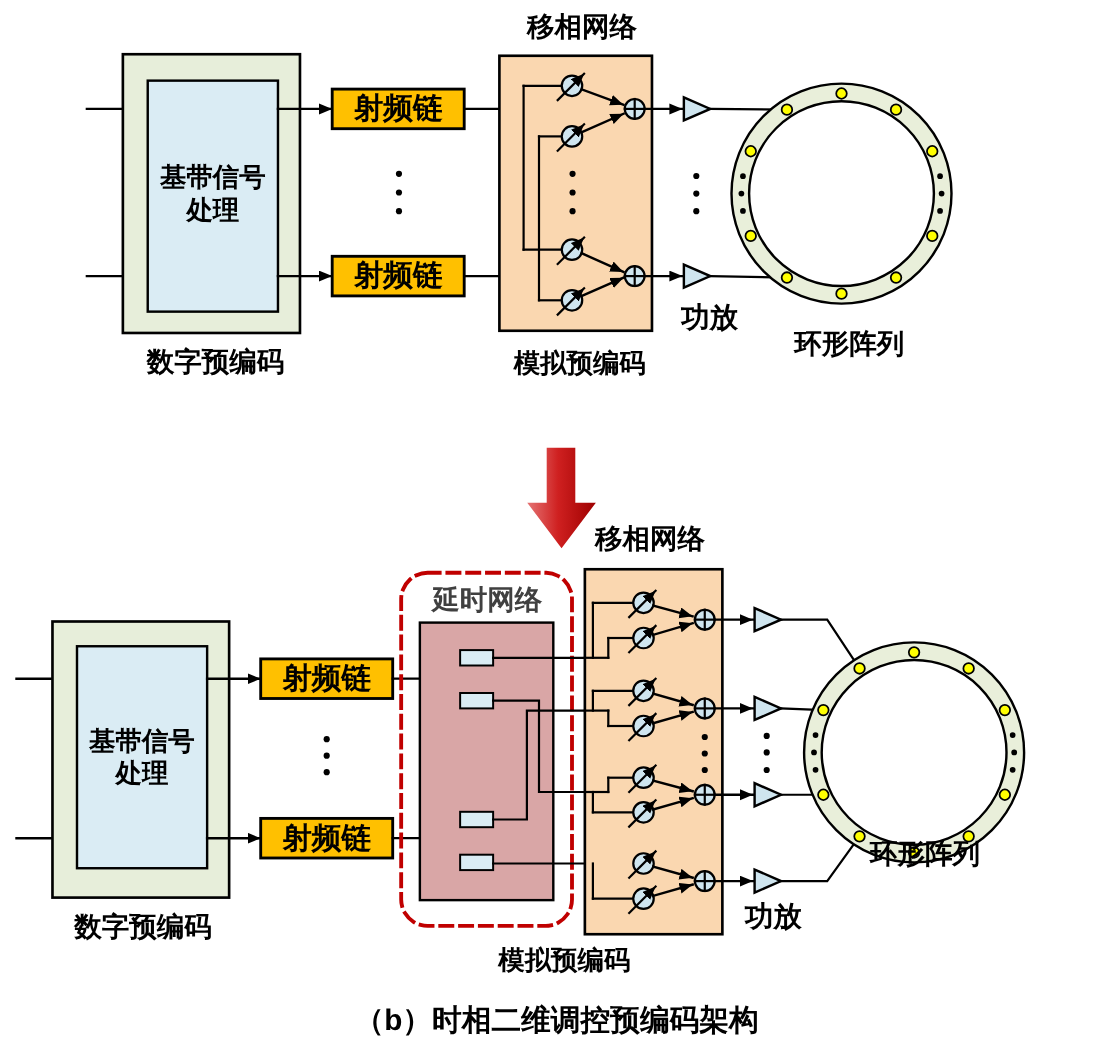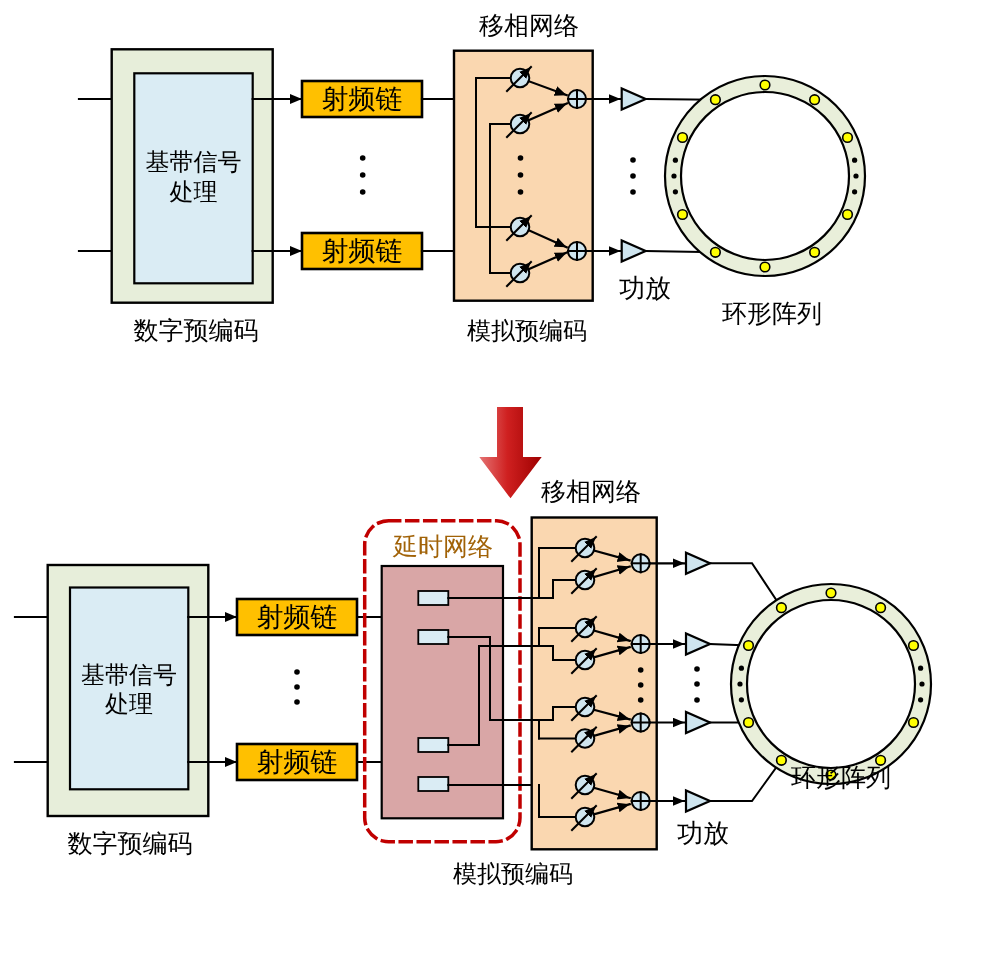--- a/index.html
+++ b/index.html
@@ -3,23 +3,23 @@
 <meta charset="utf-8">
 <style>
   html,body{margin:0;padding:0;background:#fff;}
   .stage{
     position:relative;width:1005px;height:963px;background:#ffffff;
     font-family:"Liberation Sans","DejaVu Sans",sans-serif;overflow:hidden;
   }
   .stage svg{position:absolute;left:0;top:0;}
   .lbl{
     position:absolute;transform:translate(-50%,-50%);
-    font-weight:normal;white-space:nowrap;color:#000;line-height:1;text-align:center;
+    font-weight:bold;white-space:nowrap;color:#000;line-height:1;text-align:center;
   }
-  .red{color:#a16207;}
+  .red{color:#404040;}
 </style>
 </head>
 <body>
 
 <div class="stage">
 
 <svg width="1005" height="963" viewBox="0 0 1005 963">
   <defs>
     <marker id="ah" markerUnits="userSpaceOnUse" markerWidth="14" markerHeight="12" refX="12" refY="5" orient="auto">
       <path d="M0,0 L12,5 L0,10 Z" fill="#000"></path>
@@ -288,14 +288,15 @@
 <div class="lbl red" style="left:443px;top:546px;font-size:25px">延时网络</div>
 <div class="lbl" style="left:591px;top:491px;font-size:25px">移相网络</div>
 <div class="lbl" style="left:129px;top:675px;font-size:24px">基带信号</div>
 <div class="lbl" style="left:129px;top:704px;font-size:24px">处理</div>
 <div class="lbl" style="left:297px;top:617px;font-size:27px">射频链</div>
 <div class="lbl" style="left:297px;top:762px;font-size:27px">射频链</div>
 <div class="lbl" style="left:130px;top:843px;font-size:25px">数字预编码</div>
 <div class="lbl" style="left:513px;top:874px;font-size:24px">模拟预编码</div>
 <div class="lbl" style="left:703px;top:833px;font-size:26px">功放</div>
 <div class="lbl" style="left:841px;top:777px;font-size:25px">环形阵列</div>
+<div class="lbl" style="left:506px;top:928px;font-size:27px">（b）时相二维调控预编码架构</div>
 
 </div>
 
 </body></html>

